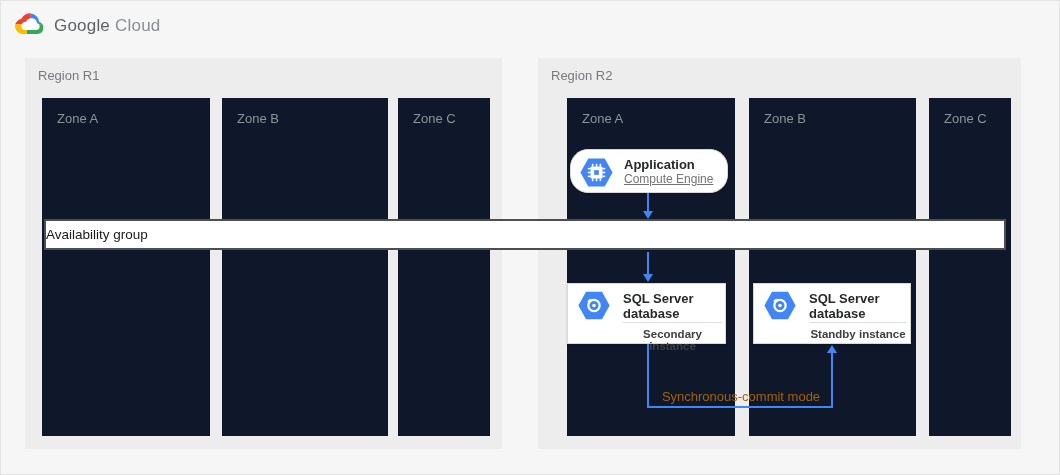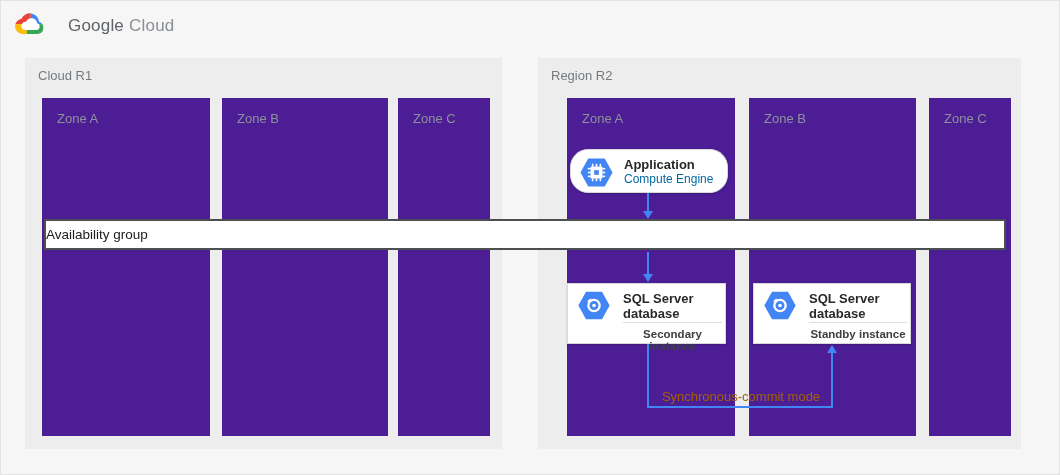--- a/index.html
+++ b/index.html
@@ -4,32 +4,32 @@
 <style>
   * { margin:0; padding:0; box-sizing:border-box; }
   html,body { background:#fff; }
   .page {
     position:relative; width:1060px; height:475px;
     background:#f6f6f6; border:1px solid #e3e3e3;
     font-family:"Liberation Sans", sans-serif; overflow:hidden;
   }
 
   
-  .brand { position:absolute; left:13px; top:10px; display:flex; align-items:center; gap:23px; }
+  .brand { position:absolute; left:13px; top:10px; display:flex; align-items:center; gap:9px; }
   .brand-text { font-size:17px; line-height:25px; letter-spacing:.2px; }
   .brand-primary { color:#5f6368; }
   .brand-secondary { color:#8a8f94; margin-left:5px; }
 
   
   .region { position:absolute; top:57px; height:391px; background:#ededee; }
   .region-r1 { left:24px;  width:477px; }
   .region-r2 { left:537px; width:483px; }
   .region-label { position:absolute; left:13px; top:10px; font-size:13px; color:#757a7e; }
 
-  .zone { position:absolute; top:97px; height:338px; background:#4c1d95; }
+  .zone { position:absolute; top:97px; height:338px; background:#0f172a; }
   .zone-r1a { left:41px;  width:168px; }
   .zone-r1b { left:221px; width:166px; }
   .zone-r1c { left:397px; width:92px;  }
   .zone-r2a { left:566px; width:168px; }
   .zone-r2b { left:748px; width:167px; }
   .zone-r2c { left:928px; width:82px;  }
   .zone-label { position:absolute; left:15px; top:13px; font-size:13px; color:#8d939a; }
 
   
   .band {
@@ -41,21 +41,21 @@
 
   
   .node {
     position:absolute; background:#fff; border:1px solid #d7d9db;
     box-shadow:0 1px 2px rgba(0,0,0,.18); z-index:6;
   }
   .node-app { left:569px; top:148px; width:158px; height:44px;border-radius:18px; }
   .node-app .hexicon { position:absolute; left:9px; top:8px; }
   .node-app-text { position:absolute; left:53px; top:7px; }
   .node-title { font-size:13px; font-weight:700; color:#27292b; line-height:15px; }
-  .node-subtitle { font-size:12px; color:#0369a1; line-height:15px; }
+  .node-subtitle { font-size:12px; color:#737373; line-height:15px;text-decoration:underline; }
 
   .node-sql { width:159px; height:61px;padding-left:47px; }
   .node-sql-1 { left:566px; top:282px; }
   .node-sql-2 { left:752px; top:282px; width:158px; }
   .node-sql .hexicon { position:absolute; left:10px; top:7px; }
   .sql-title { position:absolute; left:55px; top:7px; width:100px; font-size:13px; font-weight:700; color:#27292b; line-height:15px; }
   .node-divider { position:absolute; left:55px; right:3px; top:38px; height:1px; background:#e2dddd; }
   .node-role { position:absolute; left:55px; right:3px; top:44px; font-size:11.5px; font-weight:700; color:#3c4043; text-align:center; }
 
   
@@ -105,21 +105,21 @@
           <rect x="0" y="10" width="10" height="9" fill="#fbbc04"></rect>
           <rect x="10" y="10" width="14" height="9" fill="#34a853"></rect>
           <path d="M8.3 14.6h8.9a2.7 2.7 0 0 0 .7-5.3 4.5 4.5 0 0 0-8.6-1.2 3.3 3.3 0 0 0-1 6.5z" fill="#fff"></path>
         </g>
       </svg>
     </span>
     <span class="brand-text"><span class="brand-primary">Google</span><span class="brand-secondary">Cloud</span></span>
   </div>
 
   <div class="region region-r1">
-    <div class="region-label">Cloud R1</div>
+    <div class="region-label">Region R1</div>
   </div>
 
   <div class="region region-r2">
     <div class="region-label">Region R2</div>
   </div>
 
   <div class="zone zone-r1a">
     <div class="zone-label">Zone A</div>
   </div>
   <div class="zone zone-r1b">

